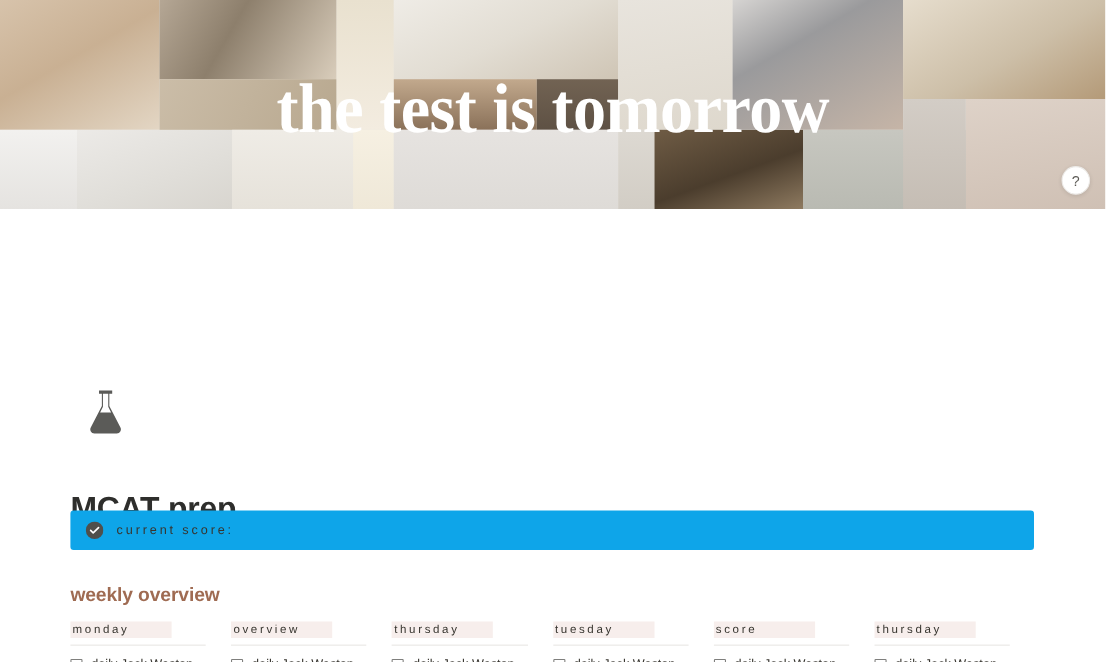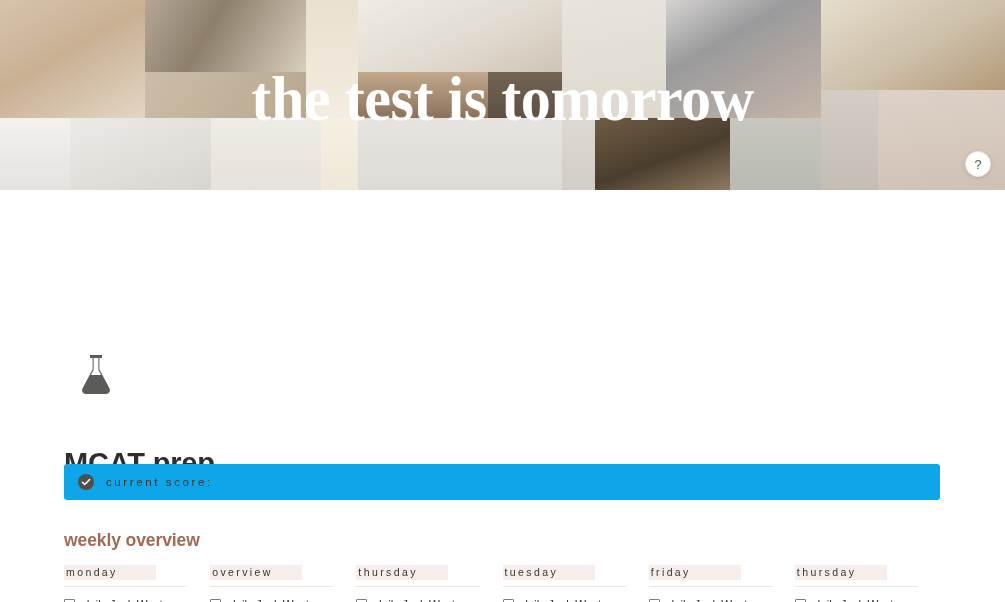--- a/index.html
+++ b/index.html
@@ -242,21 +242,21 @@
       <div class="day-rule"></div>
       <div class="todo">
         <span class="checkbox"></span>
         <span class="todo-label">daily Jack Weston CARS passage</span>
       </div>
       
       
     </div>
 
     <div class="day-col">
-      <div class="day-name">friday</div>
+      <div class="day-name">score</div>
       <div class="day-rule"></div>
       <div class="todo">
         <span class="checkbox"></span>
         <span class="todo-label">daily Jack Weston CARS passage</span>
       </div>
       
       
     </div>
 
     <div class="day-col">

